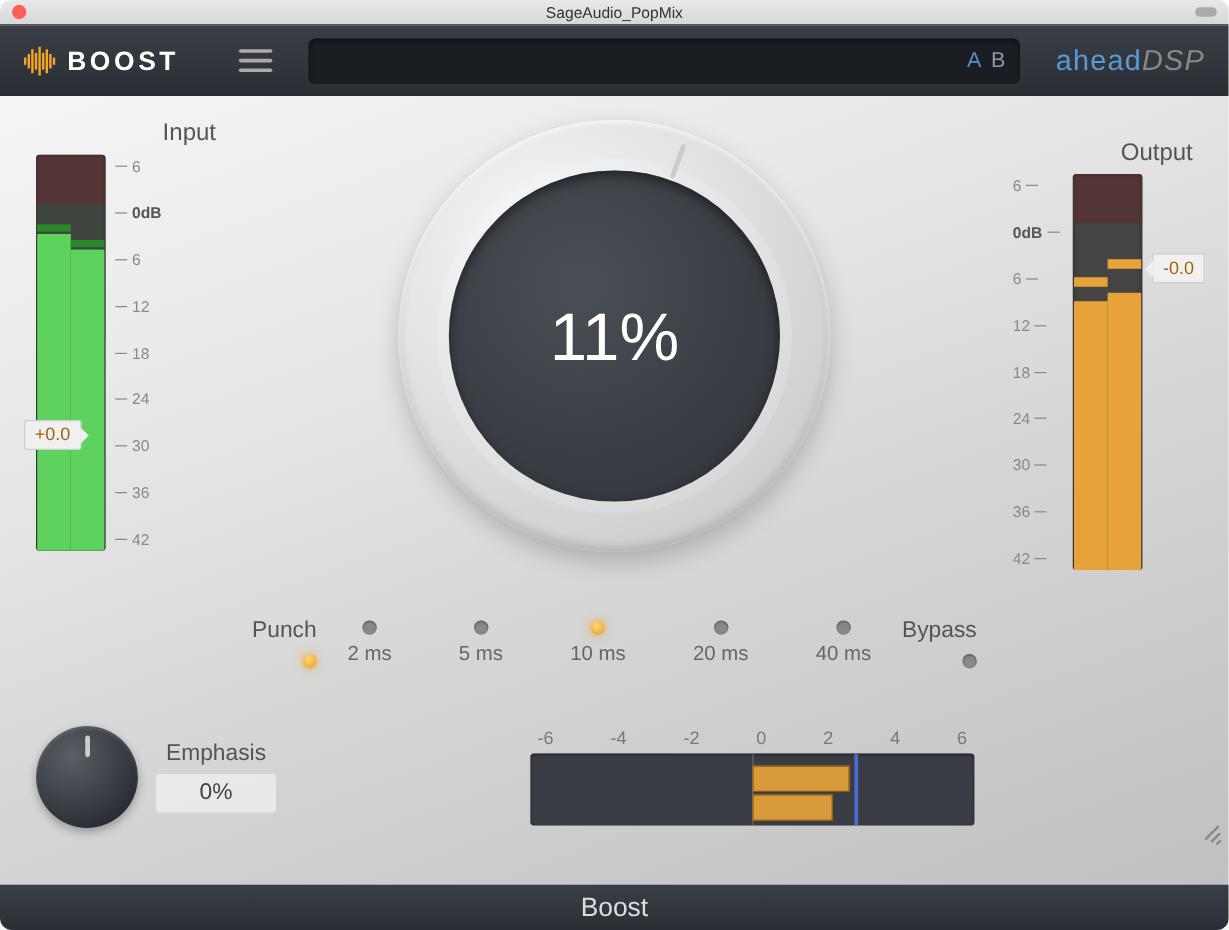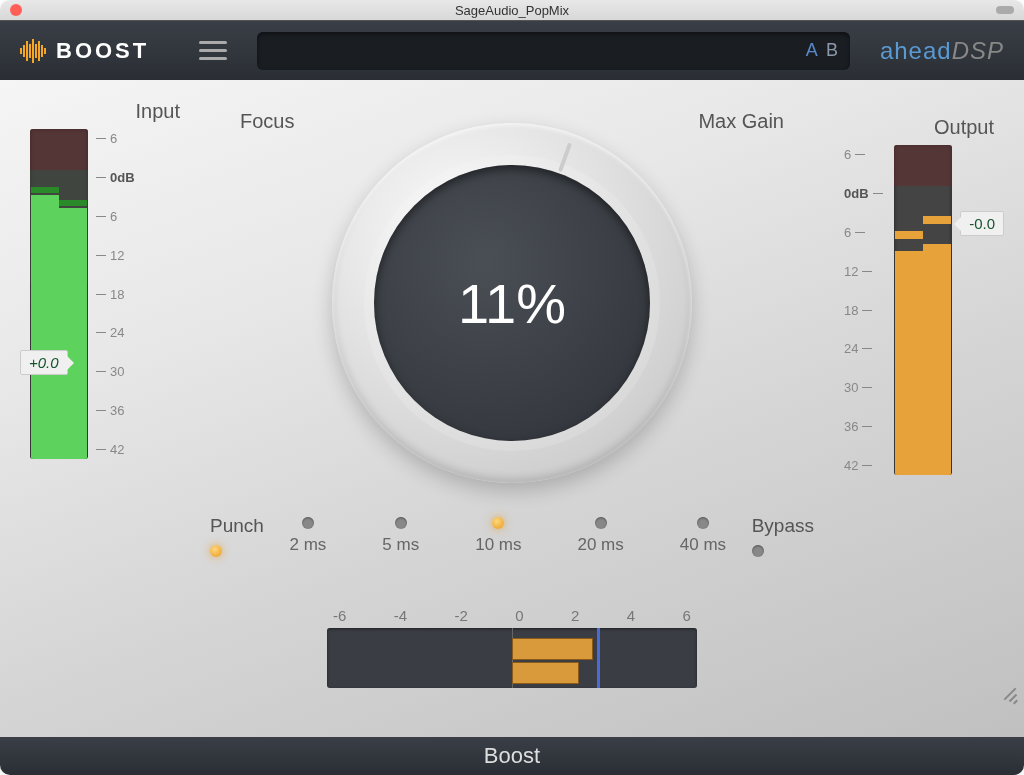--- a/index.html
+++ b/index.html
@@ -45,22 +45,22 @@
 .meter-fill { position: absolute; bottom: 0; width: 48%; }
 .meter-fill.ch1 { left: 2%; }
 .meter-fill.ch2 { right: 2%; }
 .meter-fill .peak { position: absolute; top: -3px; left: 0; right: 0; height: 3px; }
 .meter-fill.green { background: #5dd35d; }
 .meter-fill.green .peak-dark { background: #2a8a2a; }
 .meter-fill.orange { background: #e8a23a; }
 .meter-red-zone { position: absolute; top: 0; left: 0; right: 0; height: 12.5%; background: rgba(100,40,40,0.5); }
 .meter-dark-zone { position: absolute; top: 12.5%; left: 0; right: 0; height: 34%; background: rgba(60,70,60,0.5); }
 
-.value-tag { position: absolute; background: #f0f0f0; border: 1px solid #ccc; padding: 3px 8px; font-size: 15px; color: #14532d; border-radius: 2px; }
-.value-tag.left { left: -10px; top: 250px; font-style: italic; }
+.value-tag { position: absolute; background: #f0f0f0; border: 1px solid #ccc; padding: 3px 8px; font-size: 15px; color: #a16207; border-radius: 2px; }
+.value-tag.left { left: -10px; top: 250px; }
 .value-tag.right { right: -10px; top: 95px; }
 .value-tag::after { content: ''; position: absolute; width: 0; height: 0; border: 7px solid transparent; top: 50%; transform: translateY(-50%); }
 .value-tag.left::after { right: -14px; border-left-color: #f0f0f0; }
 .value-tag.right::after { left: -14px; border-right-color: #f0f0f0; }
 
 .center-area { position: absolute; left: 200px; right: 200px; top: 30px; bottom: 150px; display: flex; flex-direction: column; align-items: center; }
 .knob-row-labels { width: 100%; display: flex; justify-content: space-between; padding: 0 40px; font-size: 20px; color: #555; }
 
 .big-knob-wrap { position: relative; width: 360px; height: 360px; margin-top: -10px; }
 .big-knob-ring { position: absolute; inset: 0; border-radius: 50%; background: radial-gradient(circle at 35% 30%, #fafafa, #d8d8d8 60%, #c0c0c0); box-shadow: 0 8px 20px rgba(0,0,0,0.2), inset 0 2px 4px rgba(255,255,255,0.8), inset 0 -4px 8px rgba(0,0,0,0.15); text-decoration: underline; }
@@ -72,21 +72,21 @@
 .side-slider.focus { left: -10px; }
 .side-slider.maxgain { right: -10px; }
 .slider-track { position: absolute; left: 50%; transform: translateX(-50%); width: 5px; height: 100%; background: #bbb; border-radius: 3px; box-shadow: inset 0 1px 2px rgba(0,0,0,0.3); }
 .slider-thumb { position: absolute; left: 50%; transform: translateX(-50%); width: 24px; height: 24px; border-radius: 50%; background: radial-gradient(circle at 35% 30%, #fff, #d0d0d0); box-shadow: 0 2px 4px rgba(0,0,0,0.3); }
 
 .side-value { position: absolute; bottom: -40px; font-size: 20px; color: #555; white-space: nowrap; }
 .side-slider.focus .side-value { left: -20px; }
 .side-slider.maxgain .side-value { right: -20px; }
 
 .mid-row { position: absolute; left: 180px; right: 180px; top: 435px; display: flex; justify-content: space-between; align-items: center; font-size: 19px; color: #555; padding: 0 30px; }
-.led-label { display: flex; flex-direction: column; align-items: flex-start; gap: 8px; }
+.led-label { display: flex; flex-direction: column; align-items: flex-end; gap: 8px; }
 .led-dot { width: 12px; height: 12px; border-radius: 50%; background: #888; box-shadow: inset 0 1px 2px rgba(0,0,0,0.4); }
 .led-dot.on { background: radial-gradient(circle at 40% 35%, #ffd77a, #e89a20); box-shadow: 0 0 8px rgba(232,154,32,0.7); }
 
 .lookahead { display: flex; flex-direction: column; align-items: center; gap: 10px; }
 .la-options { display: flex; gap: 56px; }
 .la-opt { display: flex; flex-direction: column; align-items: center; gap: 6px; font-size: 17px; color: #666; }
 
 .bottom-row { position: absolute; left: 0; right: 0; bottom: 20px; height: 140px; display: flex; align-items: center; padding: 0 30px; gap: 30px; }
 .small-knob-group { display: flex; align-items: center; gap: 15px; }
 .small-knob { width: 85px; height: 85px; border-radius: 50%; background: radial-gradient(circle at 35% 30%, #5a5f66, #1a1e24); box-shadow: 0 3px 8px rgba(0,0,0,0.3), inset 0 2px 3px rgba(255,255,255,0.15); position: relative; }
@@ -258,24 +258,20 @@
             </div>
           <div class="meter-fill orange ch2" style="height:70%">
               <div class="peak" style="height:8px;top:-28px;background:#e8a23a"></div>
             </div>
         </div>
       </div>
       <div class="value-tag right">-0.0</div>
     </div>
 
     <div class="center-area">
-      <div class="knob-row-labels">
-        <span>Focus</span>
-        <span>Max Gain</span>
-      </div>
 
       <div class="big-knob-wrap">
 
         <div class="big-knob-ring">
           <svg class="knob-arc" viewBox="0 0 300 300">
             <path d="M 75 255 A 130 130 0 0 1 60 235" stroke="#e89a20" stroke-width="10" fill="none" stroke-linecap="round"></path>
           </svg>
           <div class="big-knob-inner">
             <span>11%</span>
           </div>
@@ -316,20 +312,27 @@
         </div>
       </div>
 
       <div class="led-label">
         <span>Bypass</span>
         <div class="led-dot"></div>
       </div>
     </div>
 
     <div class="bottom-row">
+      <div class="small-knob-group">
+        <div class="small-knob"></div>
+        <div class="knob-info">
+          <span class="label">Emphasis</span>
+          <span class="value-box">0%</span>
+        </div>
+      </div>
 
       <div class="histogram">
         <div class="hist-scale">
           <span>-6</span>
           <span>-4</span>
           <span>-2</span>
           <span>0</span>
           <span>2</span>
           <span>4</span>
           <span>6</span>

